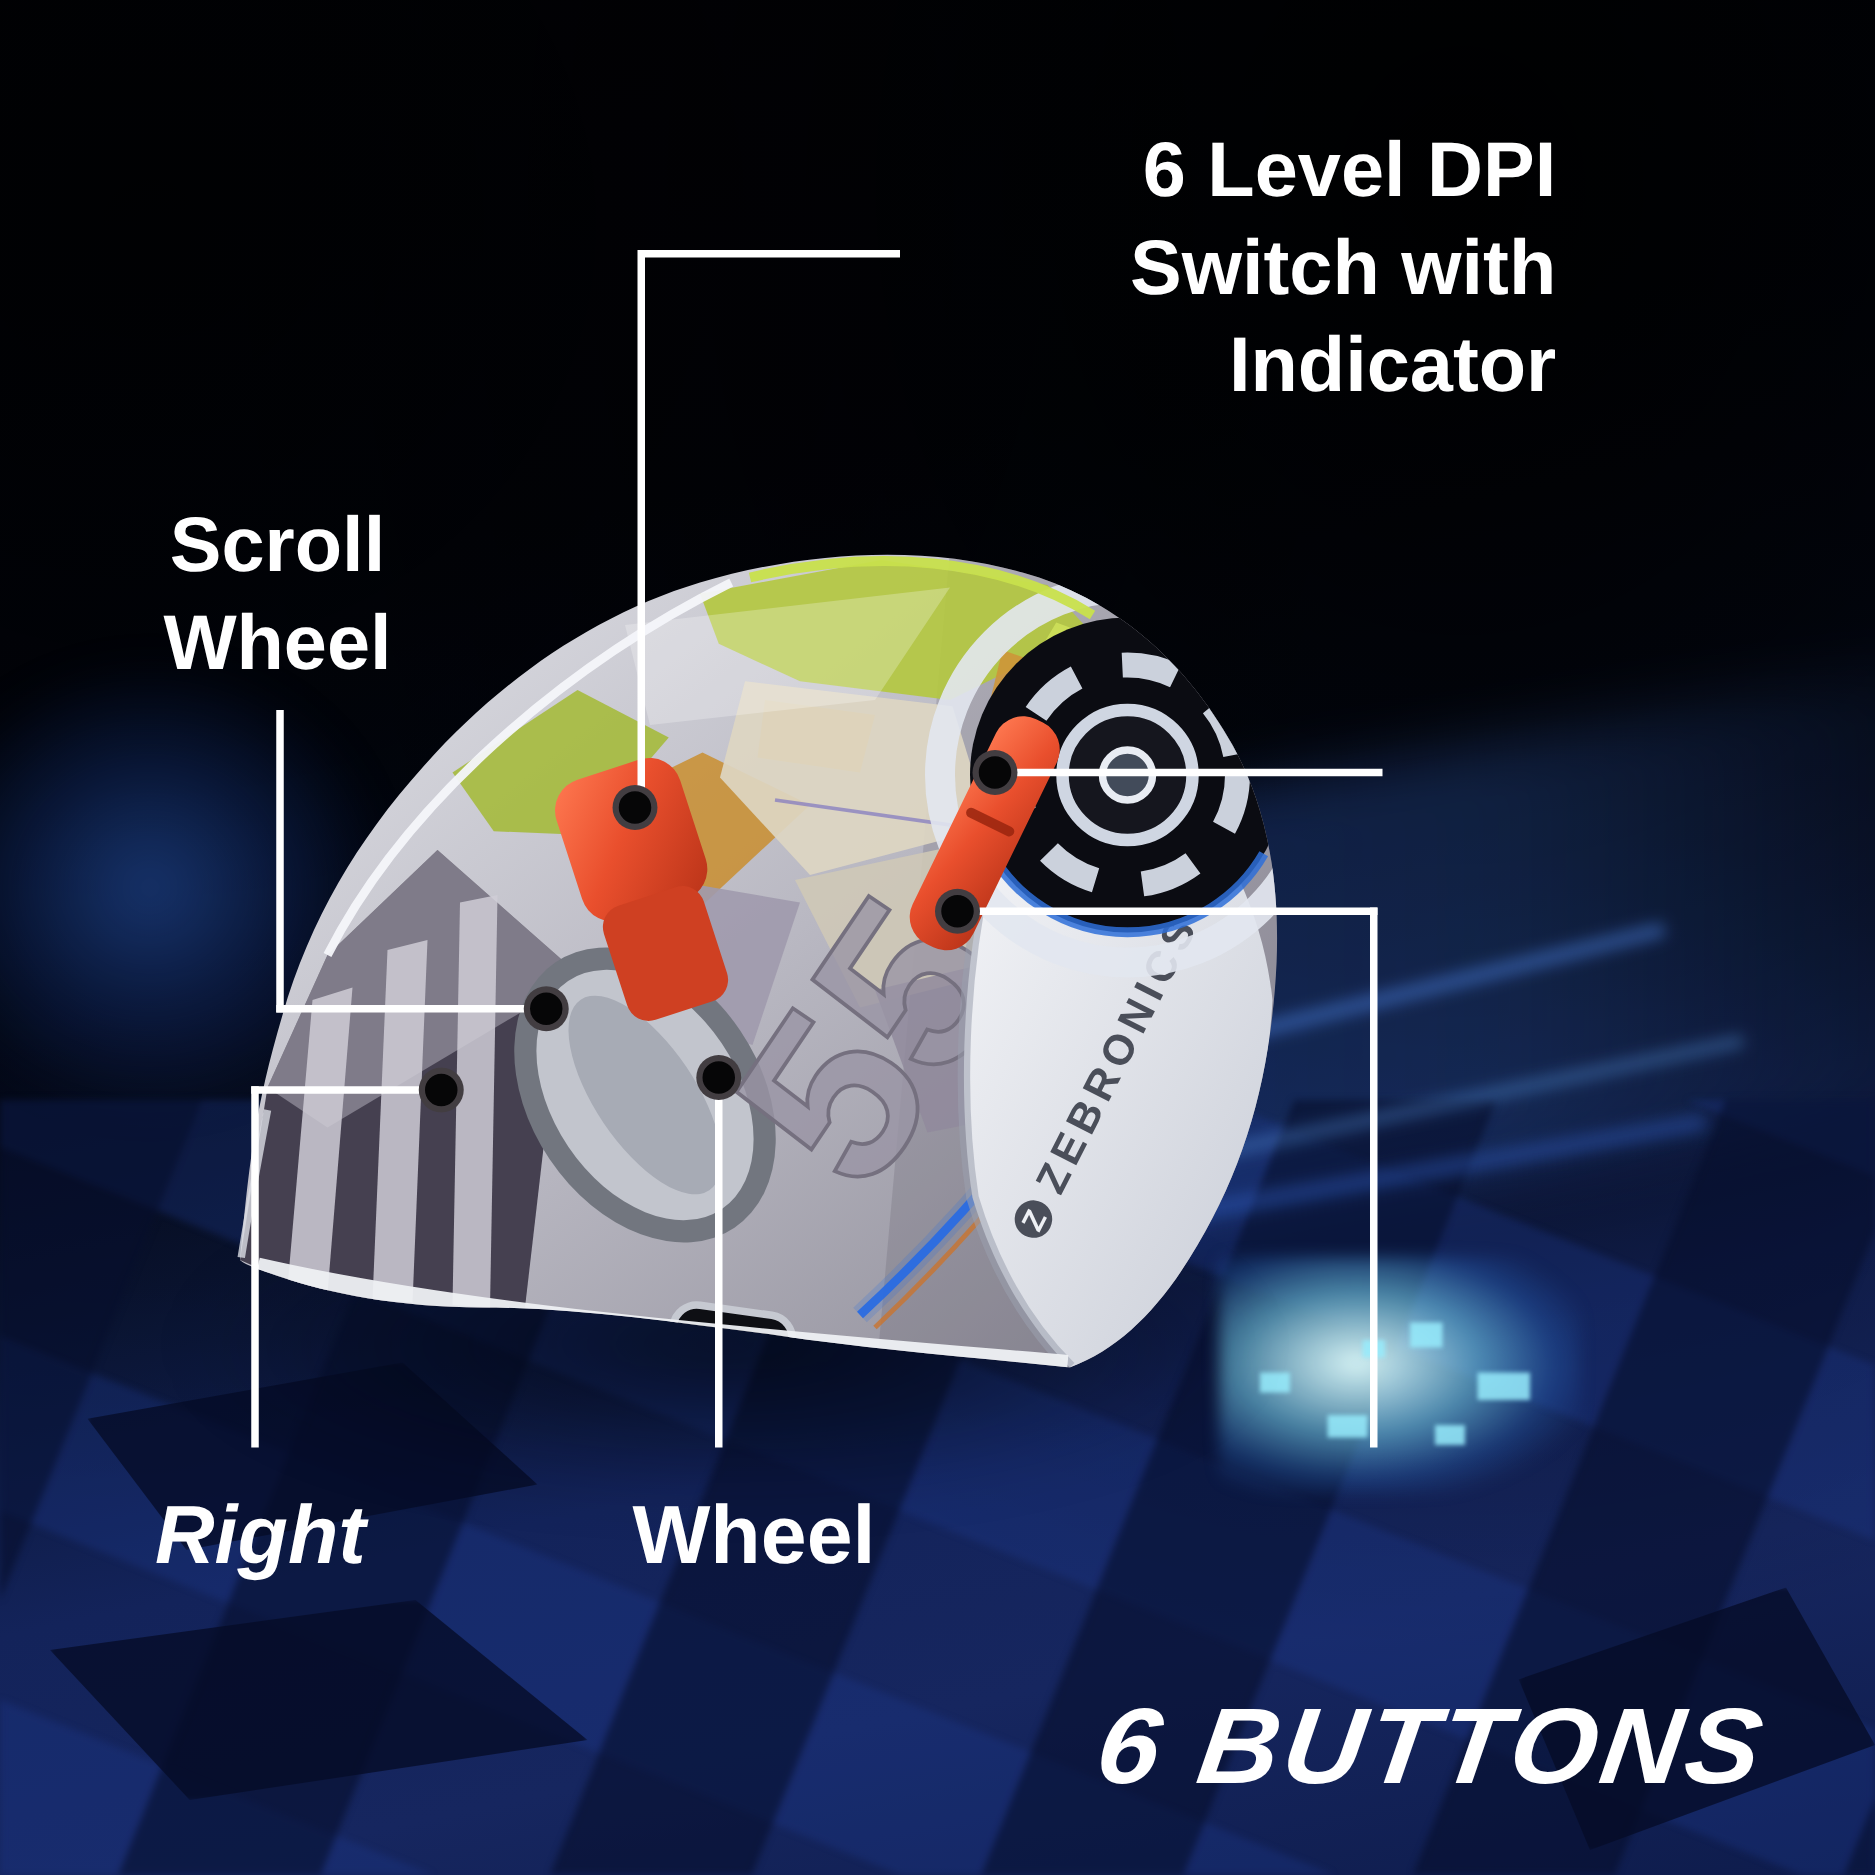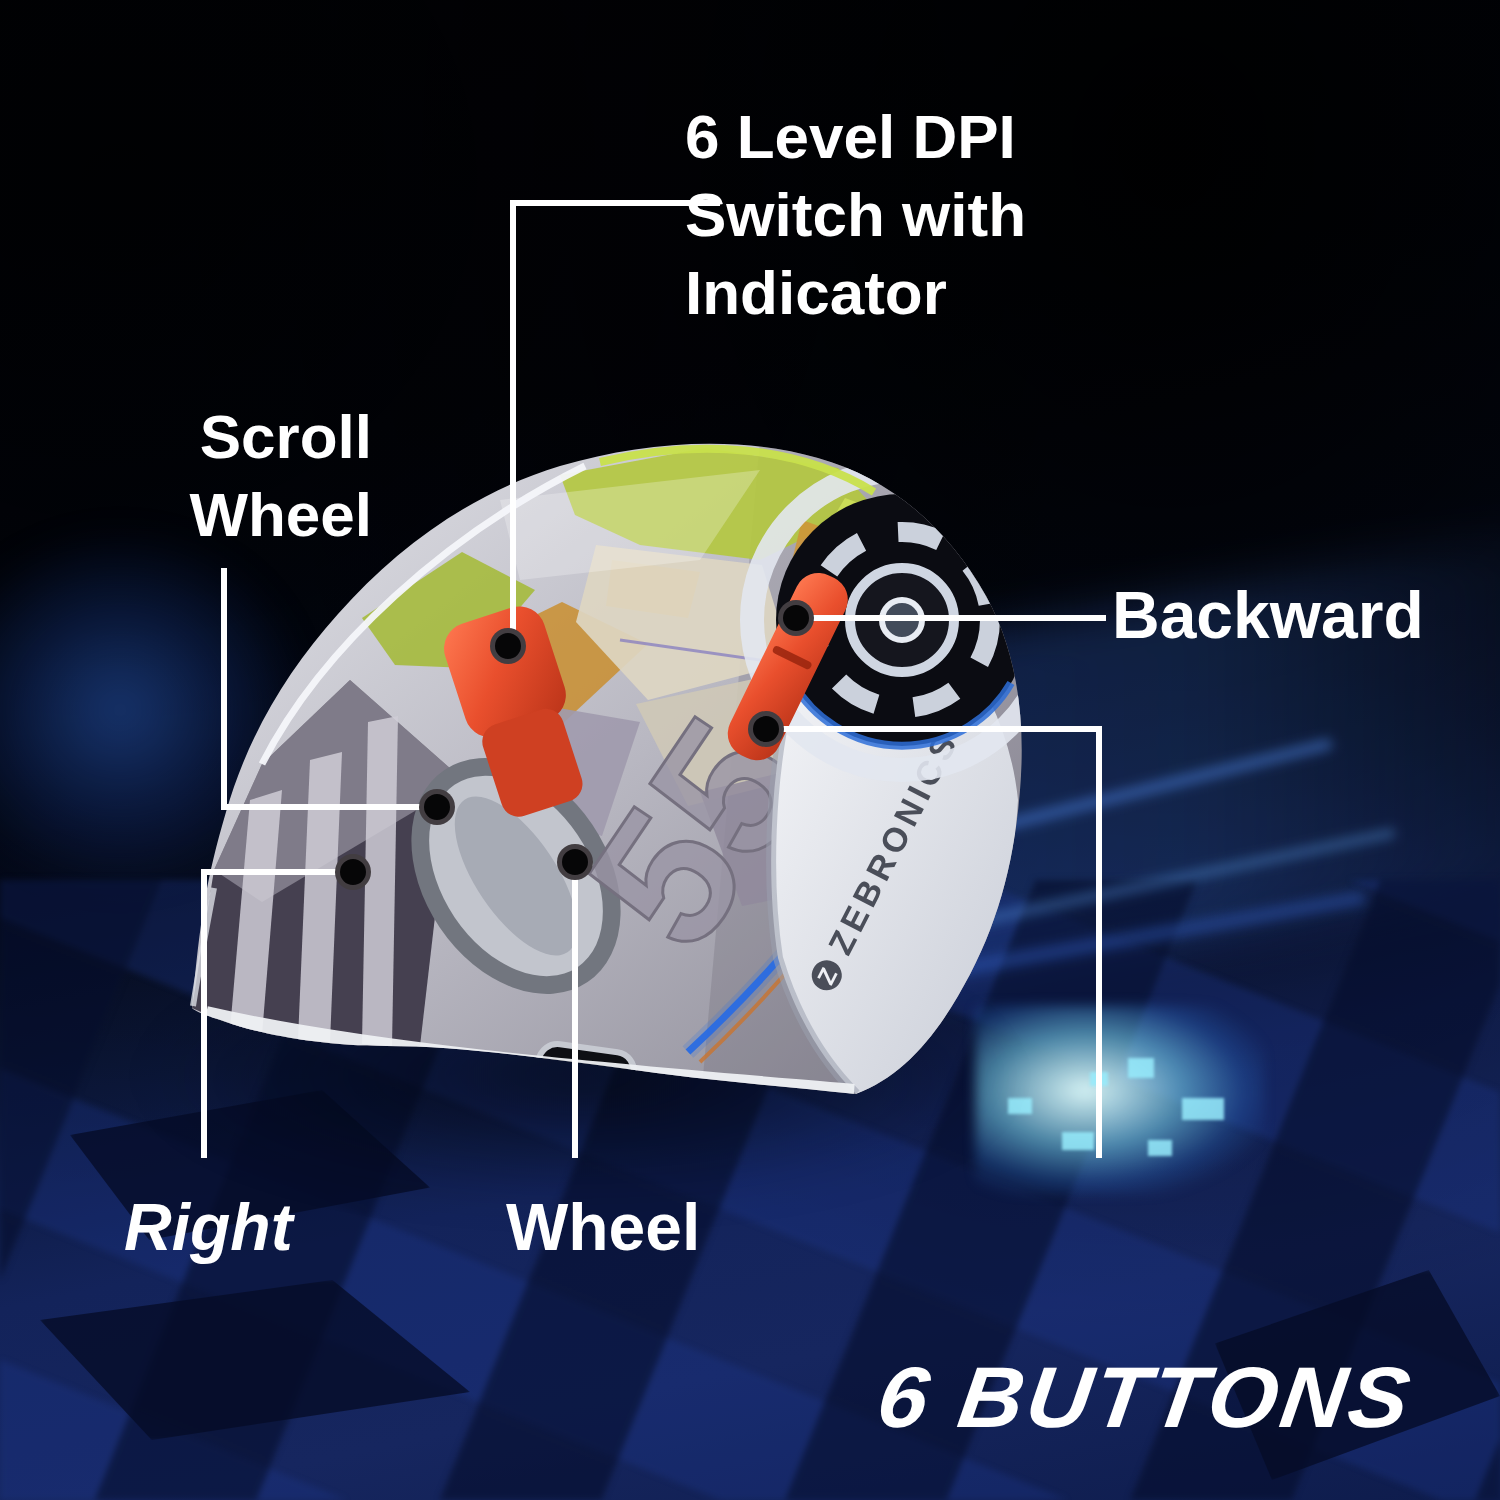--- a/index.html
+++ b/index.html
@@ -44,22 +44,22 @@
   .pix5{left:1148px;top:1140px;width:24px;height:16px;}
   .pix6{left:1090px;top:1072px;width:18px;height:14px;}
   .mouse-shadow{left:150px;top:950px;width:860px;height:250px;
     background:radial-gradient(closest-side, rgba(1,3,10,0.68), transparent);filter:blur(22px);}
   
   .cline{position:absolute;background:#ffffff;}
   .cdot{position:absolute;width:26px;height:26px;border-radius:50%;
     background:#060607;border:5px solid rgba(72,66,70,0.92);box-sizing:content-box;}
   
   .lbl{position:absolute;color:#fff;font-weight:bold;white-space:pre-line;}
-  .lbl-dpi{left:685px;top:98px;width:560px;text-align:left;font-size:62px;line-height:78px;}
-  .lbl-scroll{left:72px;top:398px;width:300px;text-align:right;font-size:62px;line-height:78px;}
+  .lbl-dpi{left:685px;top:98px;width:560px;text-align:right;font-size:62px;line-height:78px;}
+  .lbl-scroll{left:72px;top:398px;width:300px;text-align:center;font-size:62px;line-height:78px;}
   .lbl-backward{left:1112px;top:580px;font-size:66px;line-height:70px;}
   .lbl-right{left:124px;top:1192px;font-size:66px;line-height:70px;font-style:italic;}
   .lbl-left{left:506px;top:1192px;font-size:66px;line-height:70px;}
   .lbl-forward{left:946px;top:1192px;font-size:66px;line-height:70px;}
   .footer-text{position:absolute;right:88px;top:1348px;color:#fff;
     font-size:86px;font-weight:bold;font-style:italic;letter-spacing:3px;
     transform:skewX(-8deg) scaleX(1.04);transform-origin:right center;}
   svg.mouse{position:absolute;inset:0;width:1500px;height:1500px;}
 </style>
 </head>
@@ -207,19 +207,18 @@
   <div class="cdot" style="left:335px;top:854px"></div>
   <div class="cdot" style="left:557px;top:844px"></div>
   <div class="cdot" style="left:778px;top:600px"></div>
   <div class="cdot" style="left:748px;top:711px"></div>
 
   <div class="lbl lbl-dpi">6 Level DPI
 Switch with
 Indicator</div>
   <div class="lbl lbl-scroll">Scroll
 Wheel</div>
-  <div class="lbl lbl-backward">Backward</div>
   <div class="lbl lbl-right">Right</div>
   <div class="lbl lbl-left">Wheel</div>
 
   <div class="footer-text">6 BUTTONS</div>
 
 </div>
 
 </body></html>

